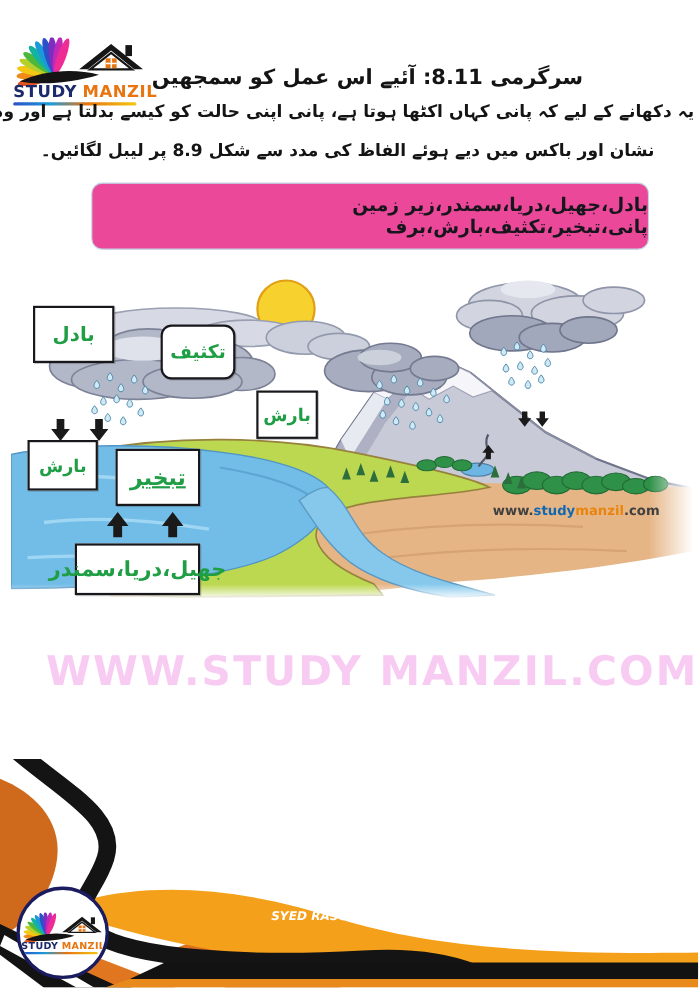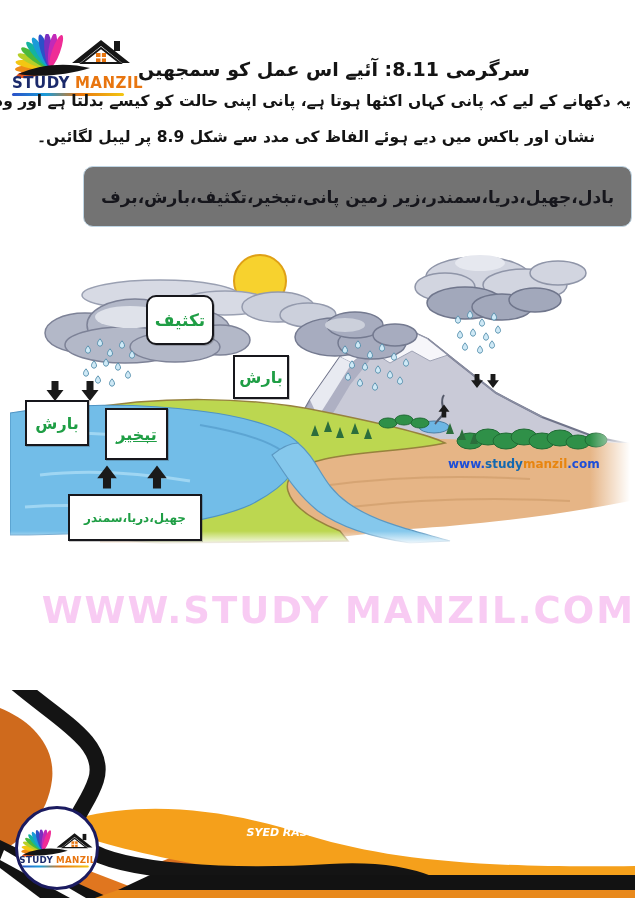--- a/index.html
+++ b/index.html
@@ -14,41 +14,41 @@
   .logo .w-manzil{color:#e8750f;}
   .logo .underbar{width:112px;height:3px;margin-top:2px;background:linear-gradient(90deg,#2b50c8 0%,#1a9bd8 30%,#e8750f 60%,#f3c713 100%);border-radius:2px;}
   .header-logo{position:absolute;left:12px;top:34px;}
   
   .urdu{direction:rtl;unicode-bidi:embed;color:#141414;}
   .activity-title{position:absolute;top:44px;left:200px;width:330px;text-align:center;font-size:19px;font-weight:bold;white-space:nowrap;margin-top:14px;}
   .instr1{position:absolute;top:92px;left:4px;width:627px;text-align:center;font-size:15.5px;font-weight:600;white-space:nowrap;}
   .instr2{position:absolute;top:128px;left:40px;width:555px;text-align:center;font-size:15.5px;font-weight:600;white-space:nowrap;}
   
   .word-bank{
-    position:absolute;left:83px;top:166px;width:549px;height:61px;box-sizing:border-box;
-    background:#737373;border:1.5px solid #bfd5e4;border-radius:10px;
+    position:absolute;left:83px;top:166px;width:507px;height:61px;box-sizing:border-box;
+    background:#ec4899;border:1.5px solid #bfd5e4;border-radius:10px;
     display:flex;align-items:center;justify-content:center;
   }
   .word-bank .wb-text{font-size:17px;font-weight:bold;color:#16161c;}
   
   .diagram{position:absolute;left:10px;top:245px;width:620px;height:300px;}
   .diagram svg{position:absolute;left:0;top:0;}
   .dlabel{
     position:absolute;background:#ffffff;border:2.5px solid #17171c;box-sizing:border-box;
     display:flex;align-items:center;justify-content:center;
     color:#1f9e45;font-weight:bold;direction:rtl;box-shadow:1px 1px 0 rgba(40,40,40,.25);
   }
   .lab-clouds{left:20px;top:33px;width:74px;height:52px;font-size:18px;}
   .lab-cond{left:136px;top:50px;width:68px;height:50px;font-size:17px;border-radius:10px;}
   .lab-rain-r{left:223px;top:110px;width:56px;height:44px;font-size:16px;}
   .lab-rain-l{left:15px;top:155px;width:64px;height:46px;font-size:16px;}
-  .lab-evap{left:95px;top:163px;width:63px;height:52px;font-size:16px;text-decoration:underline;}
-  .lab-water{left:58px;top:249px;width:134px;height:47px;font-size:12px;}
+  .lab-evap{left:95px;top:163px;width:77px;height:52px;font-size:20px;text-decoration:underline;}
+  .lab-water{left:58px;top:249px;width:114px;height:47px;font-size:19px;}
   .site-mark{position:absolute;left:438px;top:212px;font-size:12px;font-weight:bold;white-space:nowrap;}
-  .site-mark .p1,.site-mark .p4{color:#1d4ed8;}
+  .site-mark .p1,.site-mark .p4{color:#404040;}
   .site-mark .p2{color:#1268b0;}
   .site-mark .p3{color:#e8850f;}
   
   .fig-caption{position:absolute;top:547px;left:0;width:635px;text-align:center;font-size:17px;font-weight:600;color:#1c1c1c;}
   .page-watermark{
     position:absolute;top:589px;left:0;width:635px;text-align:right;
     font-size:37px;font-weight:800;letter-spacing:2px;color:#f8c6f2;opacity:.9;white-space:nowrap;
   }
   
   .footer-decor{position:absolute;left:0;top:690px;width:635px;height:208px;}
@@ -271,20 +271,23 @@
       <g fill="#1a1a1a">
         <use href="#arrD" transform="translate(97,232) rotate(180) scale(1.15)"></use>
         <use href="#arrD" transform="translate(147,232) rotate(180) scale(1.15)"></use>
         <use href="#arrD" transform="translate(434,166) rotate(180) scale(0.65)"></use>
       </g>
 
       <rect x="580" y="145" width="40" height="155" fill="url(#fadeR)"></rect>
       <rect x="0" y="286" width="620" height="14" fill="url(#fadeB)"></rect>
     </svg>
 
+    <div class="dlabel lab-clouds">
+      <span>بادل</span>
+    </div>
     <div class="dlabel lab-cond">
       <span>تکثیف</span>
     </div>
     <div class="dlabel lab-rain-r">
       <span>بارش</span>
     </div>
     <div class="dlabel lab-rain-l">
       <span>بارش</span>
     </div>
     <div class="dlabel lab-evap">

